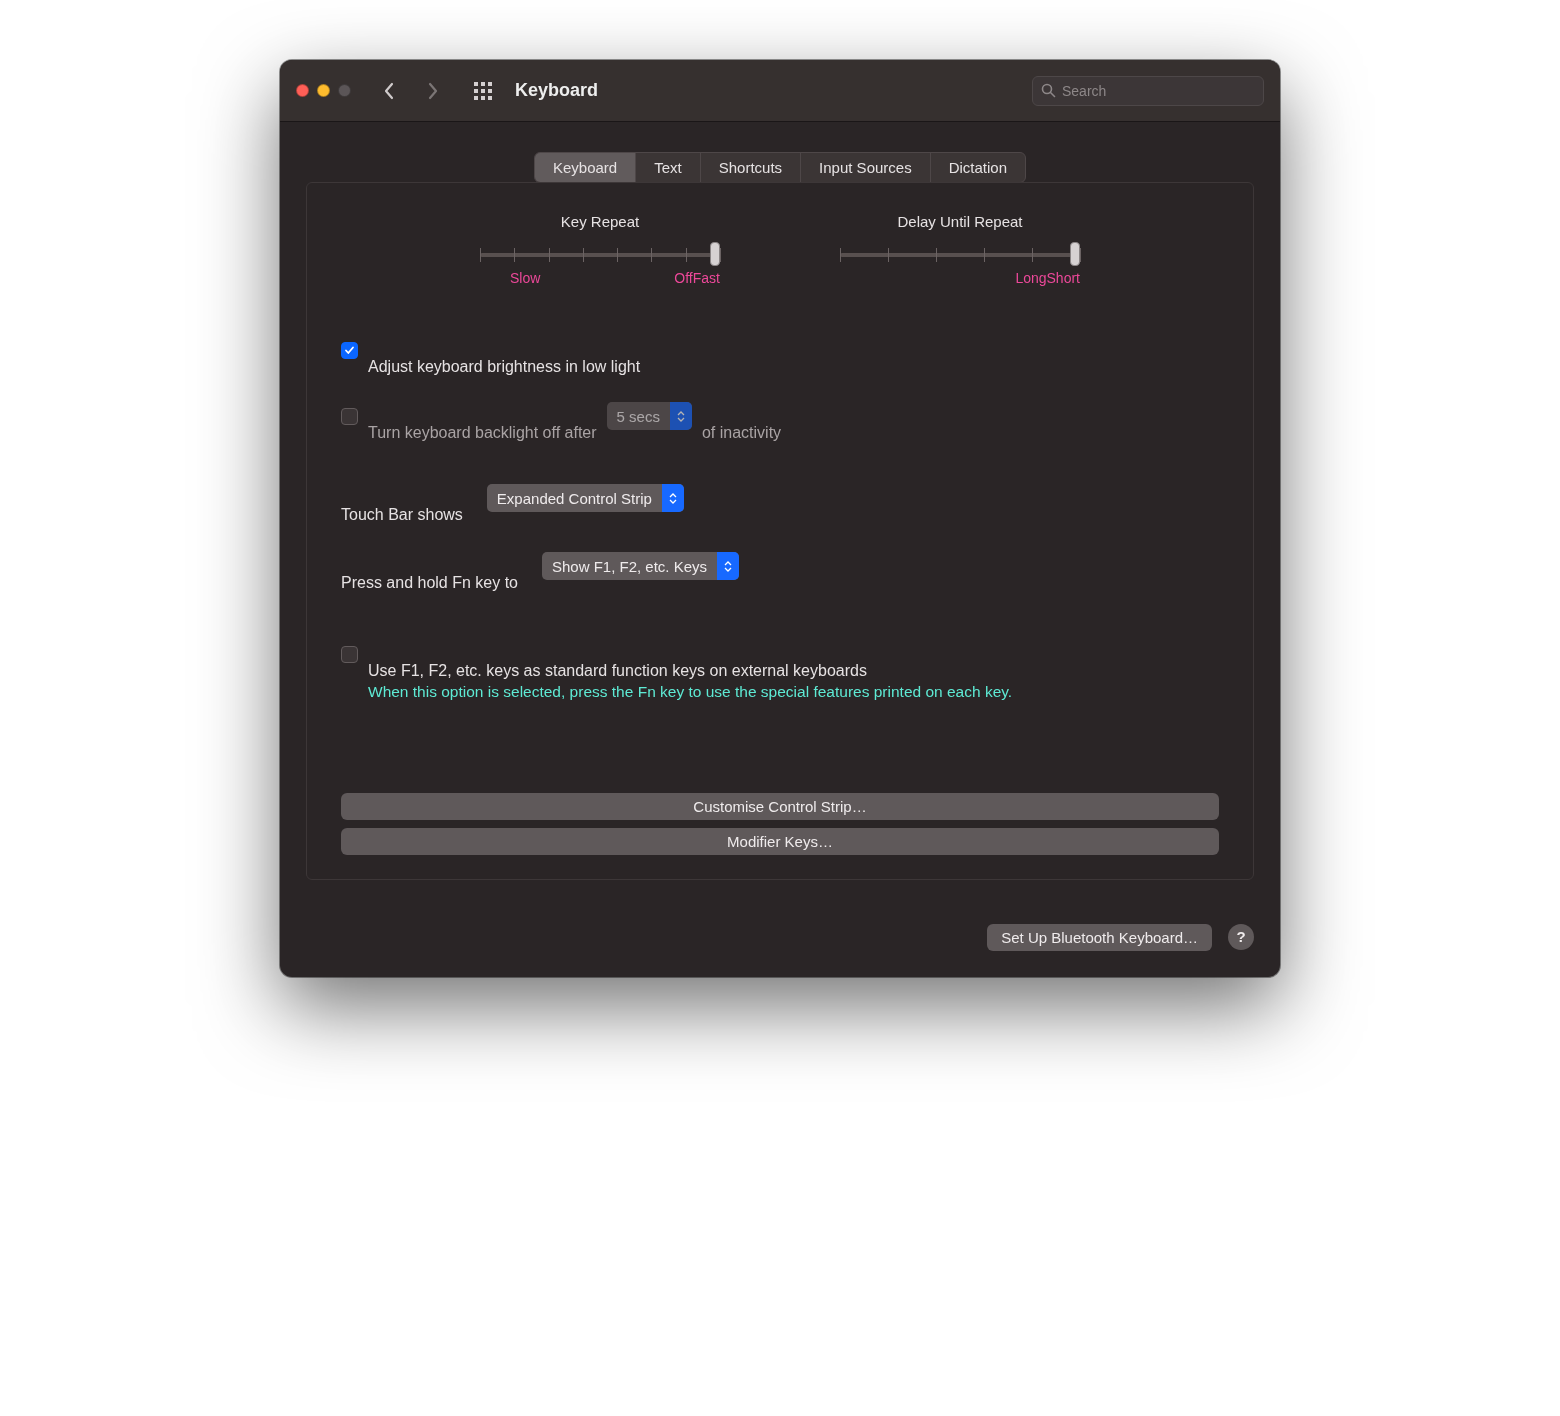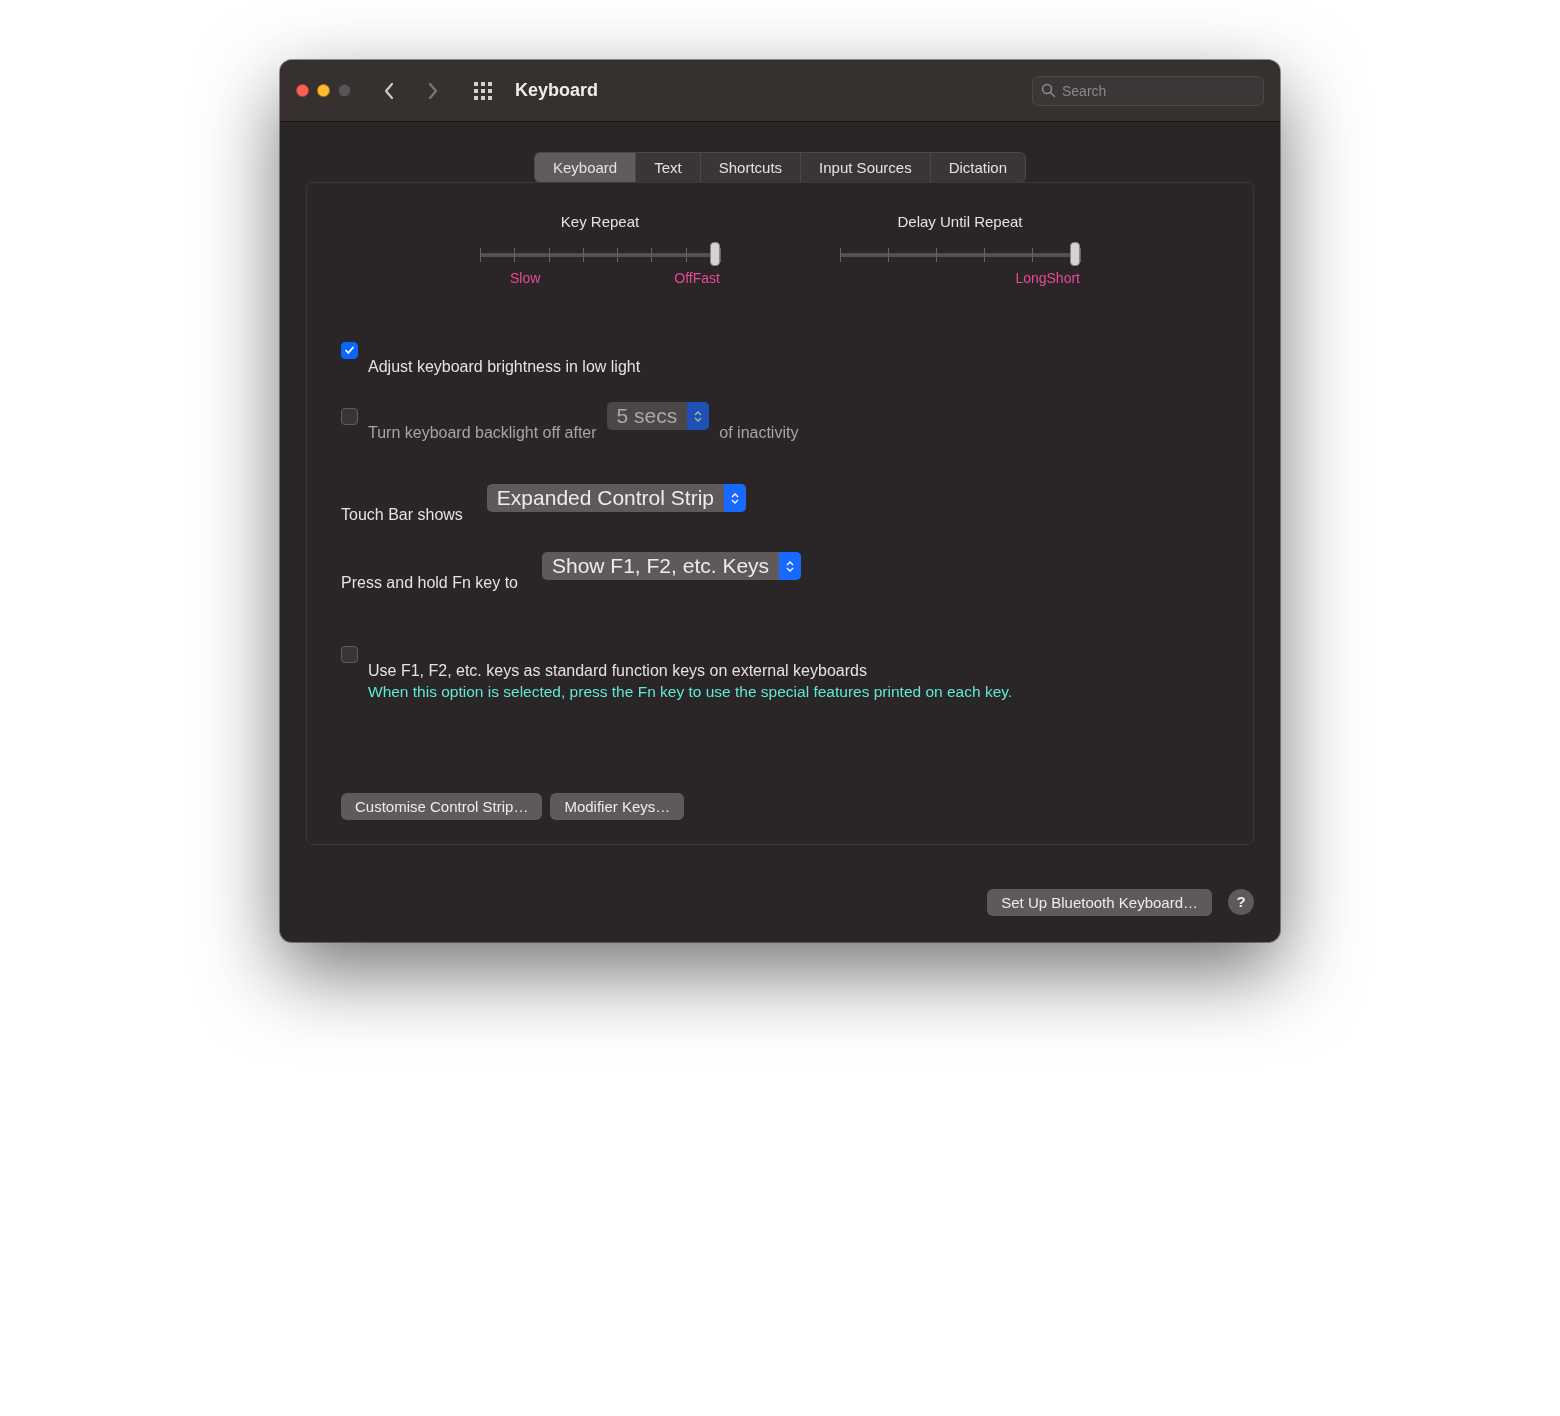--- a/index.html
+++ b/index.html
@@ -154,21 +154,21 @@
   .label { color: #e6e2e3; margin-top: 34px; }
   .label.dim { color: #a9a3a4; }
 
   .popup {
     display:inline-flex; align-items:center;
     background: #5f595a;
     border-radius: 5px;
     height: 28px;
     padding-left: 10px;
     overflow:hidden;
-    font-size: 21px;
+    font-size: 15px;
   }
   .popup .popup-label { color:#efebec; padding-right:10px; }
   .popup .stepper {
     width: 22px; height: 100%;
     background: #1769ff;
     display:flex; flex-direction:column; align-items:center; justify-content:center;
     gap:1px;
   }
   .popup.dim { opacity:0.65; }
   .stepper svg { display:block; }
@@ -182,22 +182,23 @@
 
   .desc {
     font-size:15.5px; color:#5eead4;
     margin-left: 27px;
     margin-top: 2px;
     line-height: 1.35;
     max-width: 760px;
   }
 
   .panel-footer {
-    display:flex; justify-content:flex-start; gap:8px;
+    display:flex; justify-content:space-between; gap:8px;
     margin-top: 90px;
+    flex-direction: column;
   }
   .btn {
     background:#5f595a; color:#efebec;
     border:none; border-radius:6px;
     padding: 5px 14px; font-size:15px;
     cursor:default;
   }
 
   .window-footer {
     display:flex; justify-content:flex-end; align-items:flex-start;

